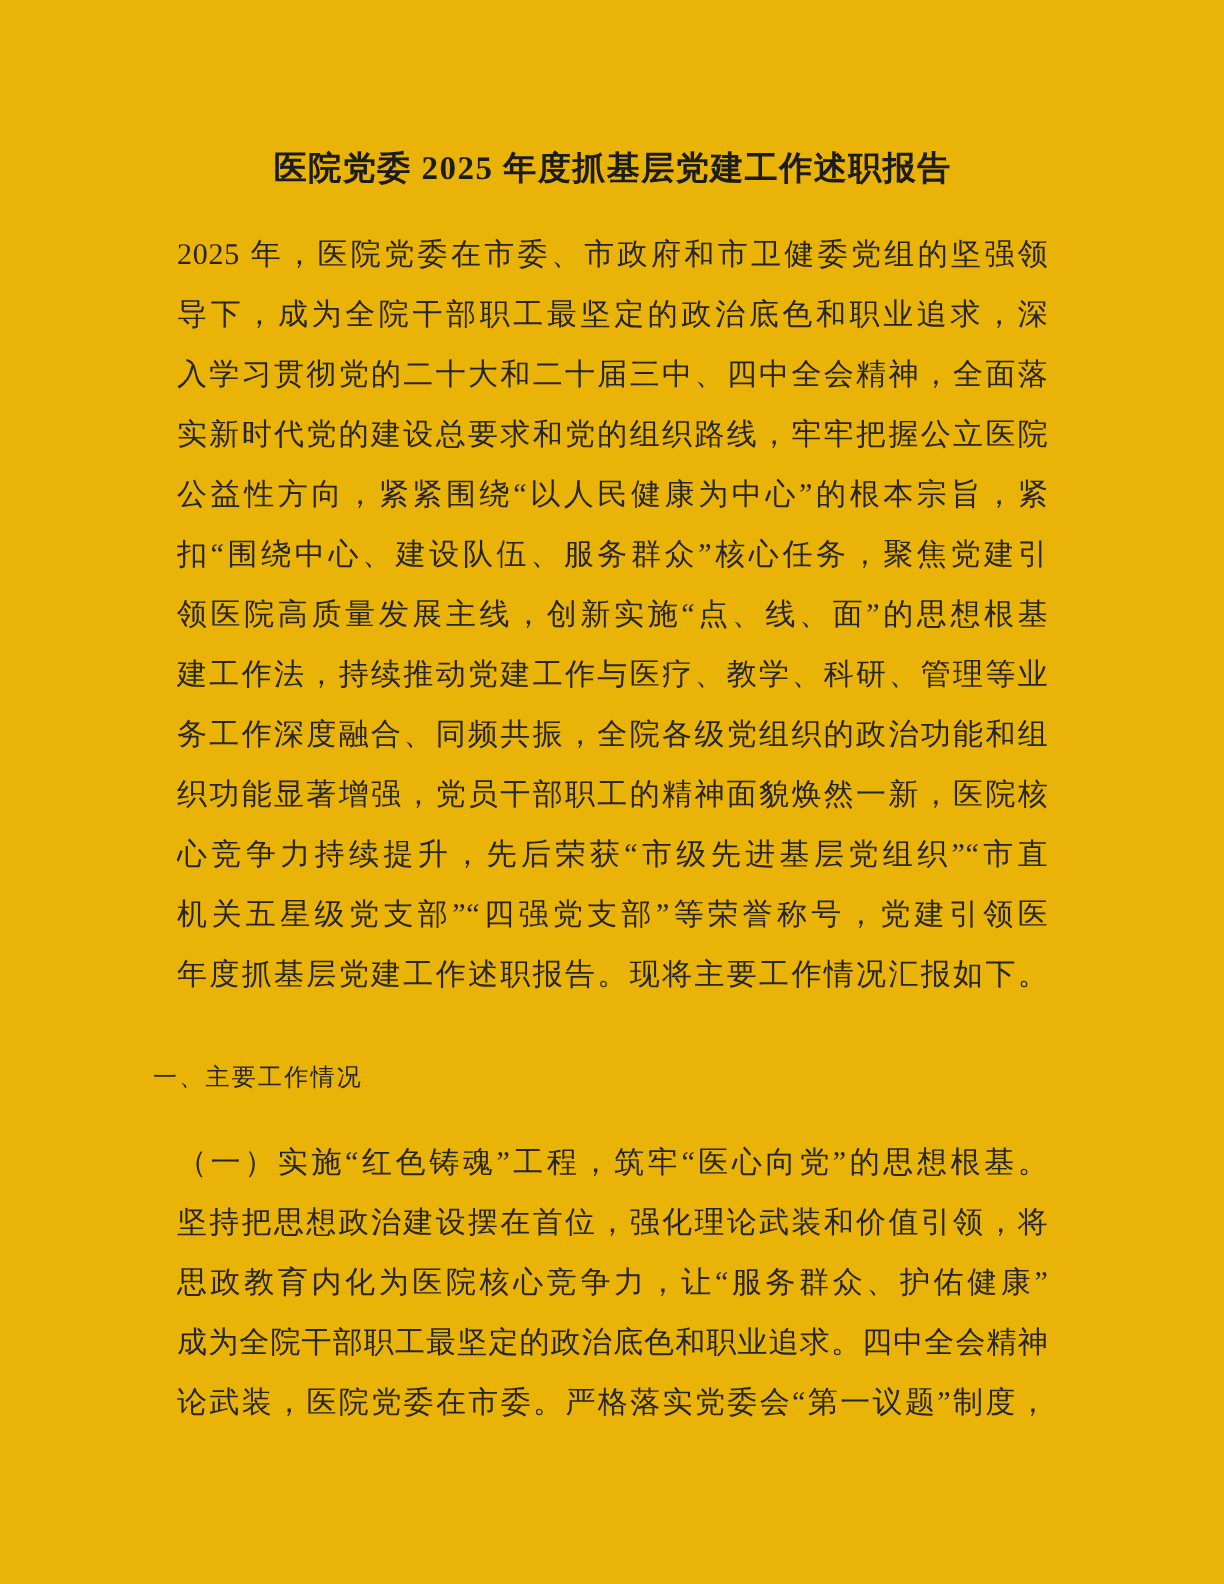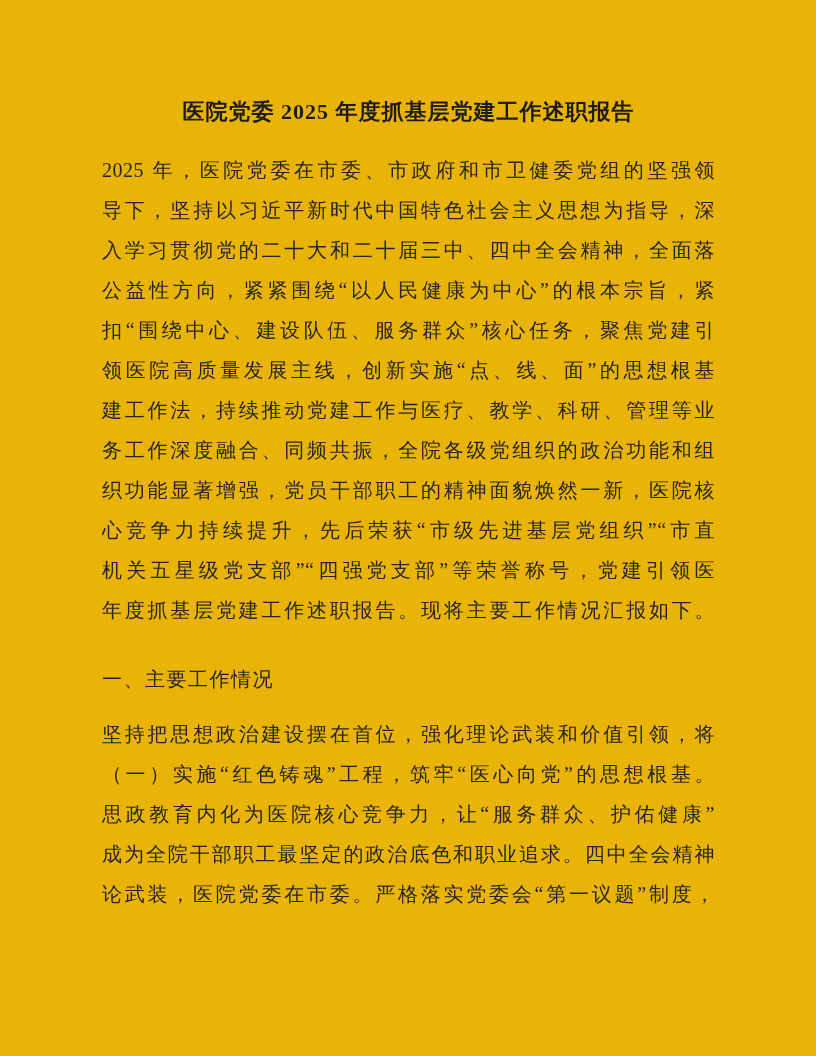--- a/index.html
+++ b/index.html
@@ -27,73 +27,74 @@
   .doc-title {
     font-size: 22px;
     font-weight: bold;
     line-height: 40px;
     text-align: center;
     letter-spacing: 1px;
     color: #1c1c1c;
     white-space: nowrap;
   }
   .para {
-    margin: 0;
+    margin: 16px;
   }
   .para.intro {
     margin-top: 18px;
   }
   .line {
     font-size: 20px;
     line-height: 40px;
     text-align: justify;
     text-align-last: justify;
     text-justify: inter-character;
     text-justify: distribute;
     letter-spacing: 0.5px;
     overflow: hidden;
     height: 40px;
   }
   .section-heading {
-    font-size: 20px;
+    font-size: 16px;
     line-height: 40px;
     margin-top: 29px;
     margin-bottom: 15px;
     letter-spacing: 1.5px;
     text-align: left;
     color: #262626;
   }
 </style>
 </head>
 <body>
 
 <div class="page">
   <div class="content">
 
     <div class="doc-title">医院党委 2025 年度抓基层党建工作述职报告</div>
 
     <div class="para intro">
         <div class="line">2025 年，医院党委在市委、市政府和市卫健委党组的坚强领</div>
-        <div class="line">导下，坚持以习近平新时代中国特色社会主义思想为指导，深</div>
+        <div class="line">导下，成为全院干部职工最坚定的政治底色和职业追求，深</div>
         <div class="line">入学习贯彻党的二十大和二十届三中、四中全会精神，全面落</div>
+        <div class="line">实新时代党的建设总要求和党的组织路线，牢牢把握公立医院</div>
         <div class="line">公益性方向，紧紧围绕“以人民健康为中心”的根本宗旨，紧</div>
         <div class="line">扣“围绕中心、建设队伍、服务群众”核心任务，聚焦党建引</div>
         <div class="line">领医院高质量发展主线，创新实施“点、线、面”的思想根基</div>
         <div class="line">建工作法，持续推动党建工作与医疗、教学、科研、管理等业</div>
         <div class="line">务工作深度融合、同频共振，全院各级党组织的政治功能和组</div>
         <div class="line">织功能显著增强，党员干部职工的精神面貌焕然一新，医院核</div>
         <div class="line">心竞争力持续提升，先后荣获“市级先进基层党组织”“市直</div>
         <div class="line">机关五星级党支部”“四强党支部”等荣誉称号，党建引领医</div>
         <div class="line">年度抓基层党建工作述职报告。现将主要工作情况汇报如下。</div>
       </div>
 
     <div class="section-heading">一、主要工作情况</div>
 
     <div class="para sub">
+        <div class="line">（一）实施“红色铸魂”工程，筑牢“医心向党”的思想根基。</div>
         <div class="line">坚持把思想政治建设摆在首位，强化理论武装和价值引领，将</div>
-        <div class="line">（一）实施“红色铸魂”工程，筑牢“医心向党”的思想根基。</div>
         <div class="line">思政教育内化为医院核心竞争力，让“服务群众、护佑健康”</div>
         <div class="line">成为全院干部职工最坚定的政治底色和职业追求。四中全会精神</div>
         <div class="line">论武装，医院党委在市委。严格落实党委会“第一议题”制度，</div>
       </div>
 
   </div>
 </div>
 
 </body></html>

